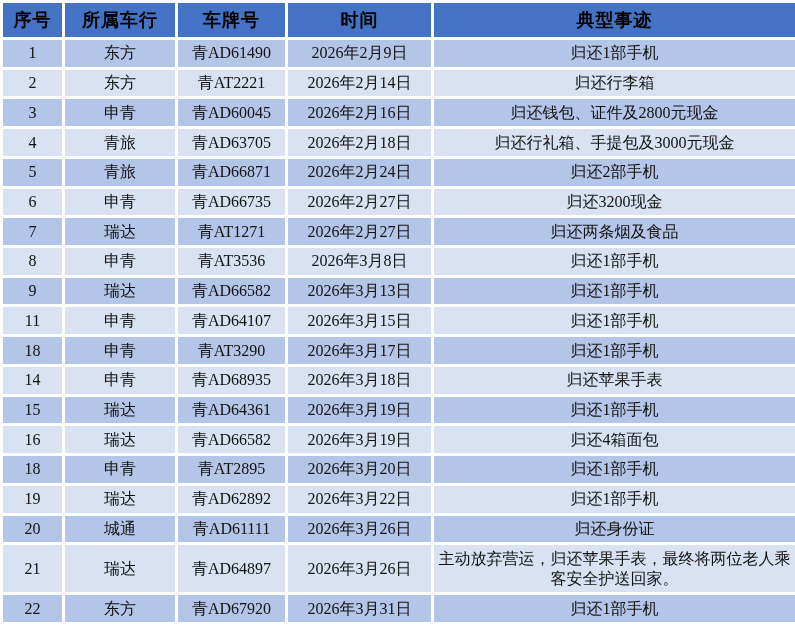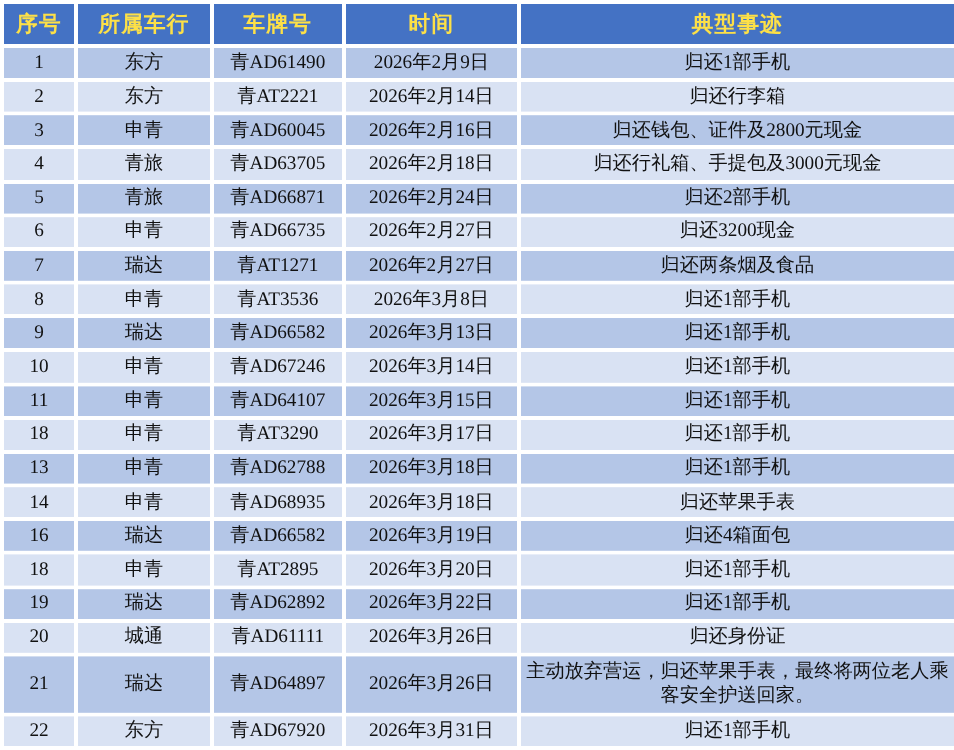--- a/index.html
+++ b/index.html
@@ -25,21 +25,21 @@
   table.deeds-table th,
   table.deeds-table td {
     border: 3px solid #ffffff;
     text-align: center;
     vertical-align: middle;
     padding: 0 2px;
     overflow: hidden;
   }
   table.deeds-table thead th {
     background: #4472C4;
-    color: #fde047;
+    color: #000000;
     font-size: 18px;
     font-weight: bold;
     height: 34px;
     letter-spacing: 1px;
   }
   table.deeds-table tbody td {
     color: #111111;
     font-size: 16px;
     line-height: 1.25;
   }
@@ -130,53 +130,46 @@
         <td>归还1部手机</td>
       </tr>
       <tr>
         <td>9</td>
         <td>瑞达</td>
         <td>青AD66582</td>
         <td>2026年3月13日</td>
         <td>归还1部手机</td>
       </tr>
       <tr>
-        <td>10</td>
-        <td>申青</td>
-        <td>青AD67246</td>
-        <td>2026年3月14日</td>
-        <td>归还1部手机</td>
-      </tr>
-      <tr>
         <td>11</td>
         <td>申青</td>
         <td>青AD64107</td>
         <td>2026年3月15日</td>
         <td>归还1部手机</td>
       </tr>
       <tr>
         <td>18</td>
         <td>申青</td>
         <td>青AT3290</td>
         <td>2026年3月17日</td>
-        <td>归还1部手机</td>
-      </tr>
-      <tr>
-        <td>13</td>
-        <td>申青</td>
-        <td>青AD62788</td>
-        <td>2026年3月18日</td>
         <td>归还1部手机</td>
       </tr>
       <tr>
         <td>14</td>
         <td>申青</td>
         <td>青AD68935</td>
         <td>2026年3月18日</td>
         <td>归还苹果手表</td>
+      </tr>
+      <tr>
+        <td>15</td>
+        <td>瑞达</td>
+        <td>青AD64361</td>
+        <td>2026年3月19日</td>
+        <td>归还1部手机</td>
       </tr>
       <tr>
         <td>16</td>
         <td>瑞达</td>
         <td>青AD66582</td>
         <td>2026年3月19日</td>
         <td>归还4箱面包</td>
       </tr>
       <tr>
         <td>18</td>

